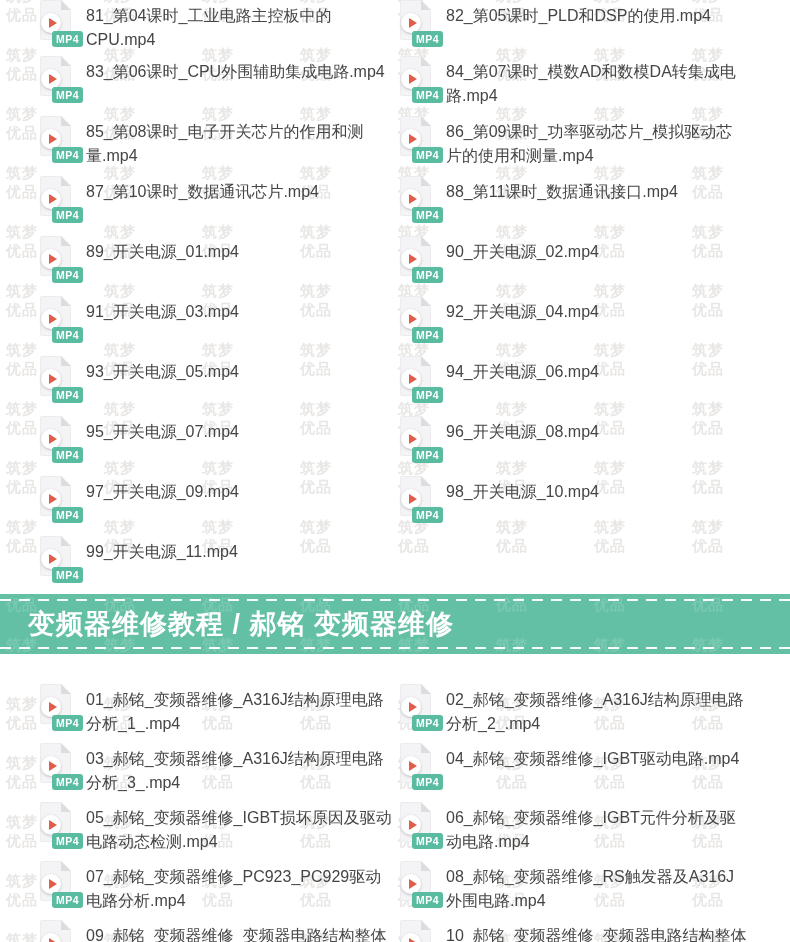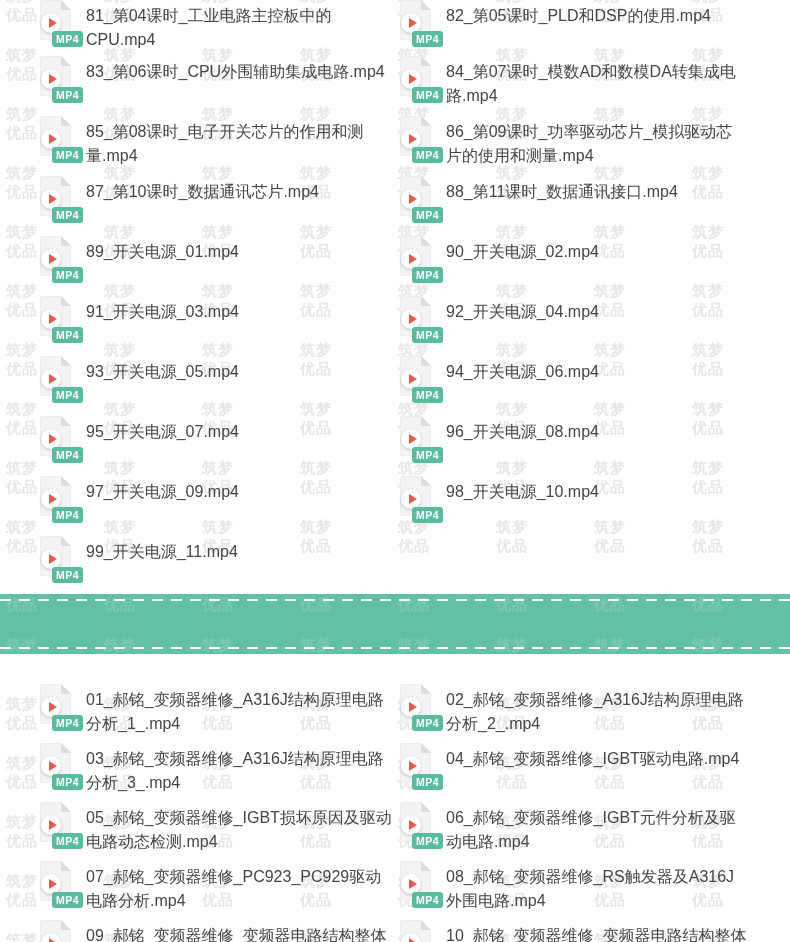--- a/index.html
+++ b/index.html
@@ -523,20 +523,21 @@
         </span>
         <span class="fi-badge" style="background: rgb(89, 188, 160);">MP4</span>
       </span>
       <span class="file-name">99_开关电源_11.mp4</span>
     </div>
   </div>
 
 <div class="banner" id="banner" style="background: rgb(99, 192, 165);">
   <div class="banner-dash top"></div>
   <div class="banner-dash bottom"></div>
+  <div class="banner-title">变频器维修教程 / 郝铭 变频器维修</div>
 <span class="wm" style="left: 6px; top: -18px; color: rgba(255, 255, 255, 0.14);">筑梦
 优品</span>
     <span class="wm" style="left: 104px; top: -18px; color: rgba(255, 255, 255, 0.14);">筑梦
 优品</span>
     <span class="wm" style="left: 202px; top: -18px; color: rgba(255, 255, 255, 0.14);">筑梦
 优品</span>
     <span class="wm" style="left: 300px; top: -18px; color: rgba(255, 255, 255, 0.14);">筑梦
 优品</span>
     <span class="wm" style="left: 398px; top: -18px; color: rgba(255, 255, 255, 0.14);">筑梦
 优品</span>

